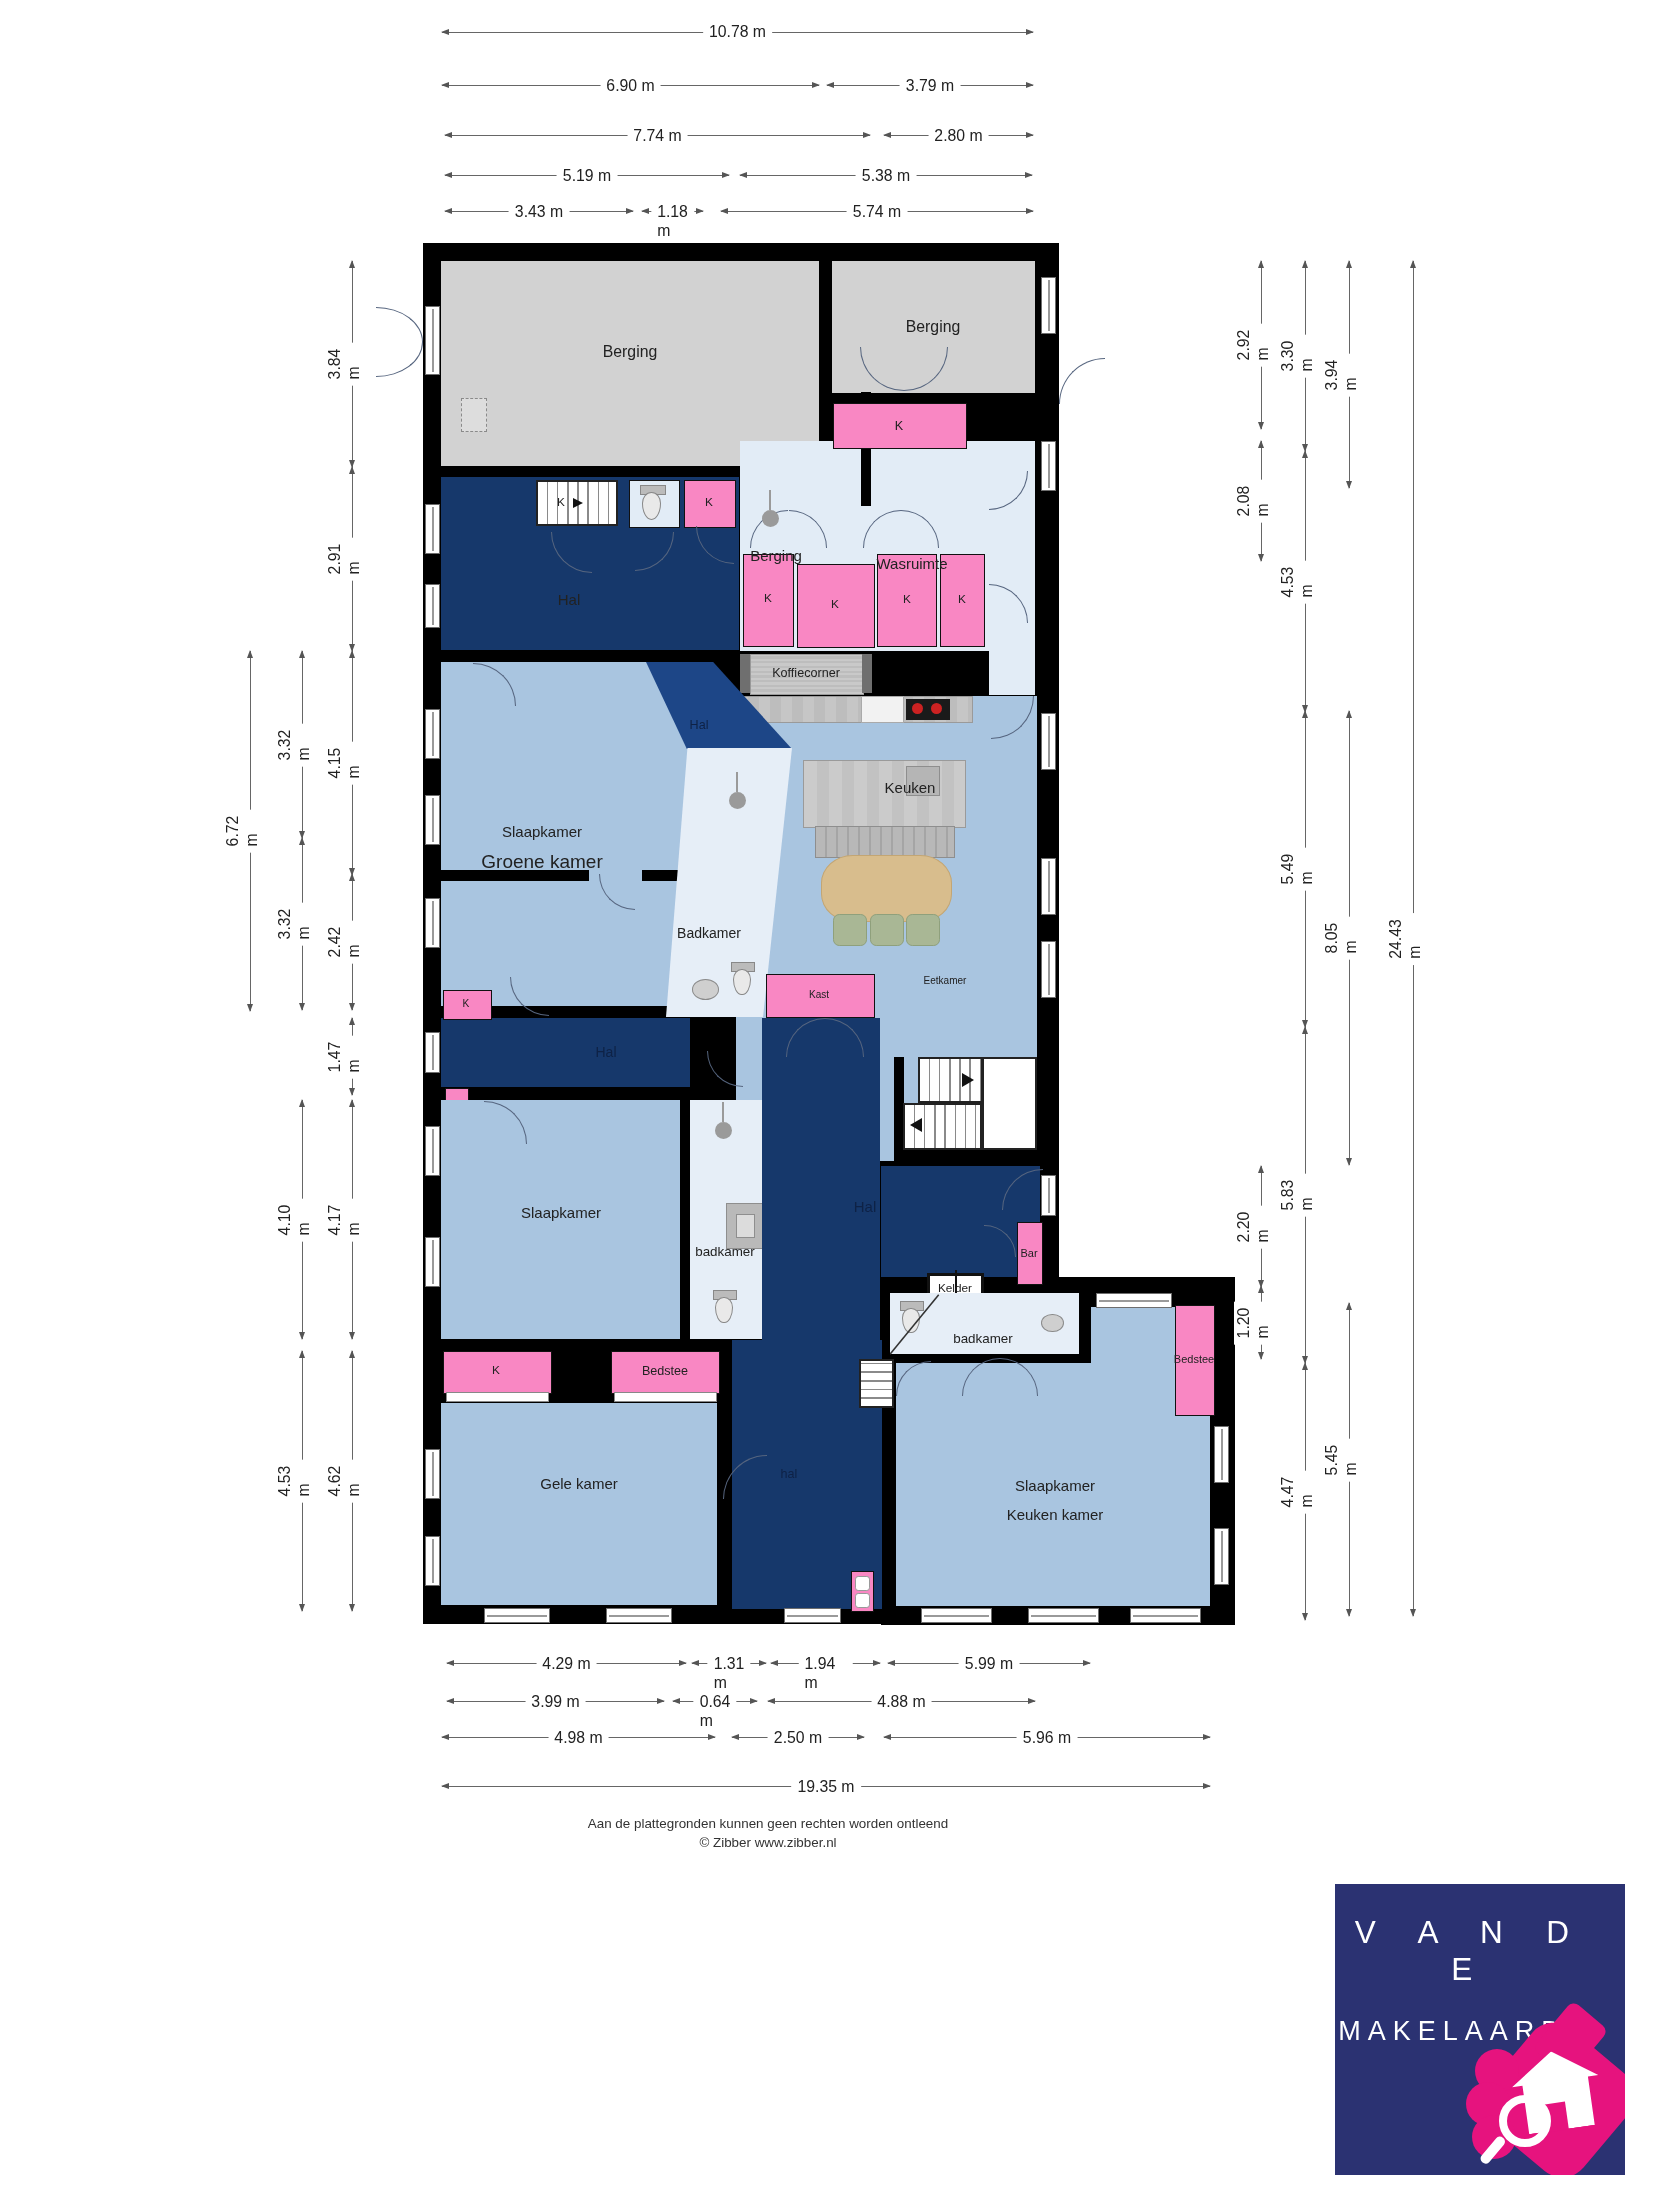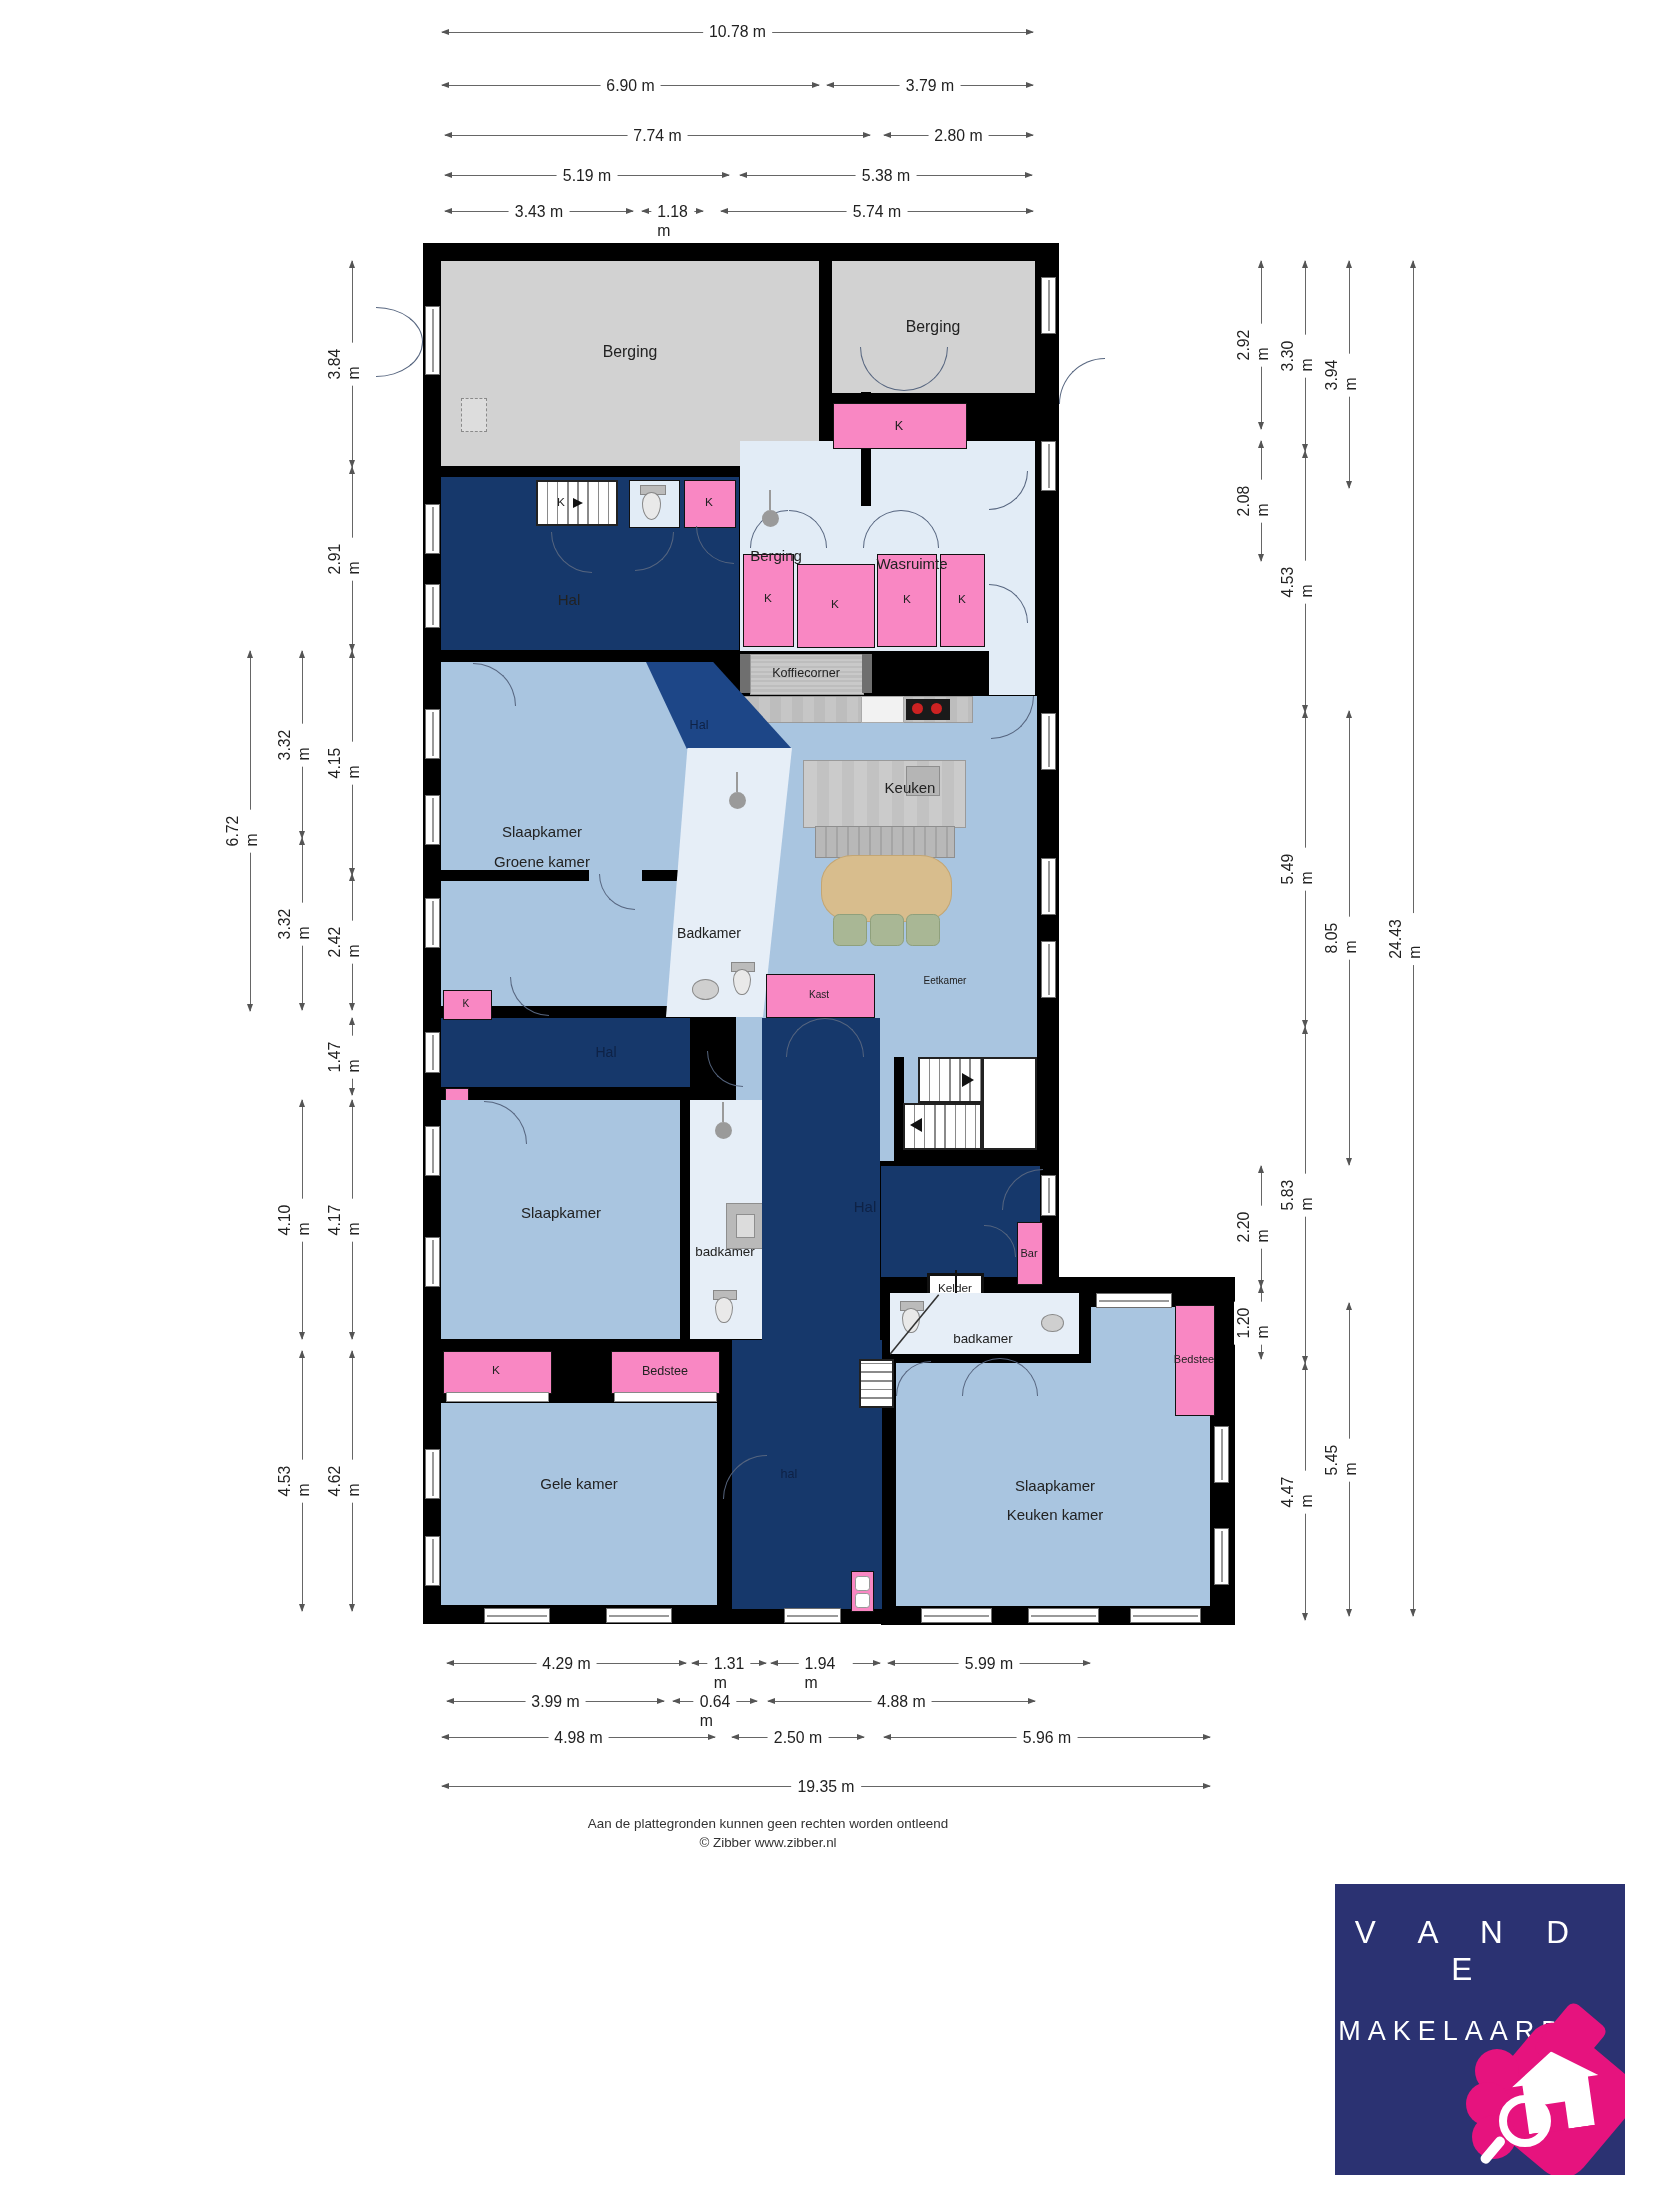--- a/index.html
+++ b/index.html
@@ -247,21 +247,21 @@
   <div class="lbl" style="left:912px;top:564px;font-size:15px;">Wasruimte</div>
   <div class="shower" style="left:762px;top:510px;"></div>
   <div class="lbl" style="left:569px;top:600px;font-size:15px;">Hal</div>
   <div class="lbl" style="left:768px;top:599px;font-size:11.8px;">K</div>
   <div class="lbl" style="left:835px;top:605px;font-size:11.8px;">K</div>
   <div class="lbl" style="left:907px;top:600px;font-size:11.8px;">K</div>
   <div class="lbl" style="left:962px;top:600px;font-size:11.8px;">K</div>
   <div class="lbl" style="left:806px;top:673px;font-size:12.6px;">Koffiecorner</div>
   <div class="lbl" style="left:910px;top:788px;font-size:15px;">Keuken</div>
   <div class="lbl" style="left:542px;top:832px;font-size:15px;">Slaapkamer</div>
-  <div class="lbl" style="left:542px;top:862px;font-size:15px;">Groene kamer</div>
+  <div class="lbl" style="left:542px;top:862px;font-size:19px;">Groene kamer</div>
   <div class="lbl" style="left:699px;top:725px;font-size:12.6px;color:#0e2246;">Hal</div>
   <div class="lbl" style="left:709px;top:933px;font-size:14px;">Badkamer</div>
   <div class="lbl" style="left:819px;top:995px;font-size:10px;">Kast</div>
   <div class="lbl" style="left:945px;top:981px;font-size:10px;">Eetkamer</div>
   <div class="lbl" style="left:466px;top:1004px;font-size:10.2px;">K</div>
   <div class="lbl" style="left:606px;top:1052px;font-size:14px;color:#0e2246;">Hal</div>
   <div class="lbl" style="left:561px;top:1213px;font-size:15px;">Slaapkamer</div>
   <div class="lbl" style="left:725px;top:1252px;font-size:13.4px;">badkamer</div>
   <div class="lbl" style="left:865px;top:1207px;font-size:15px;color:#0e2246;">Hal</div>
   <div class="lbl" style="left:1029px;top:1253px;font-size:11px;">Bar</div>

